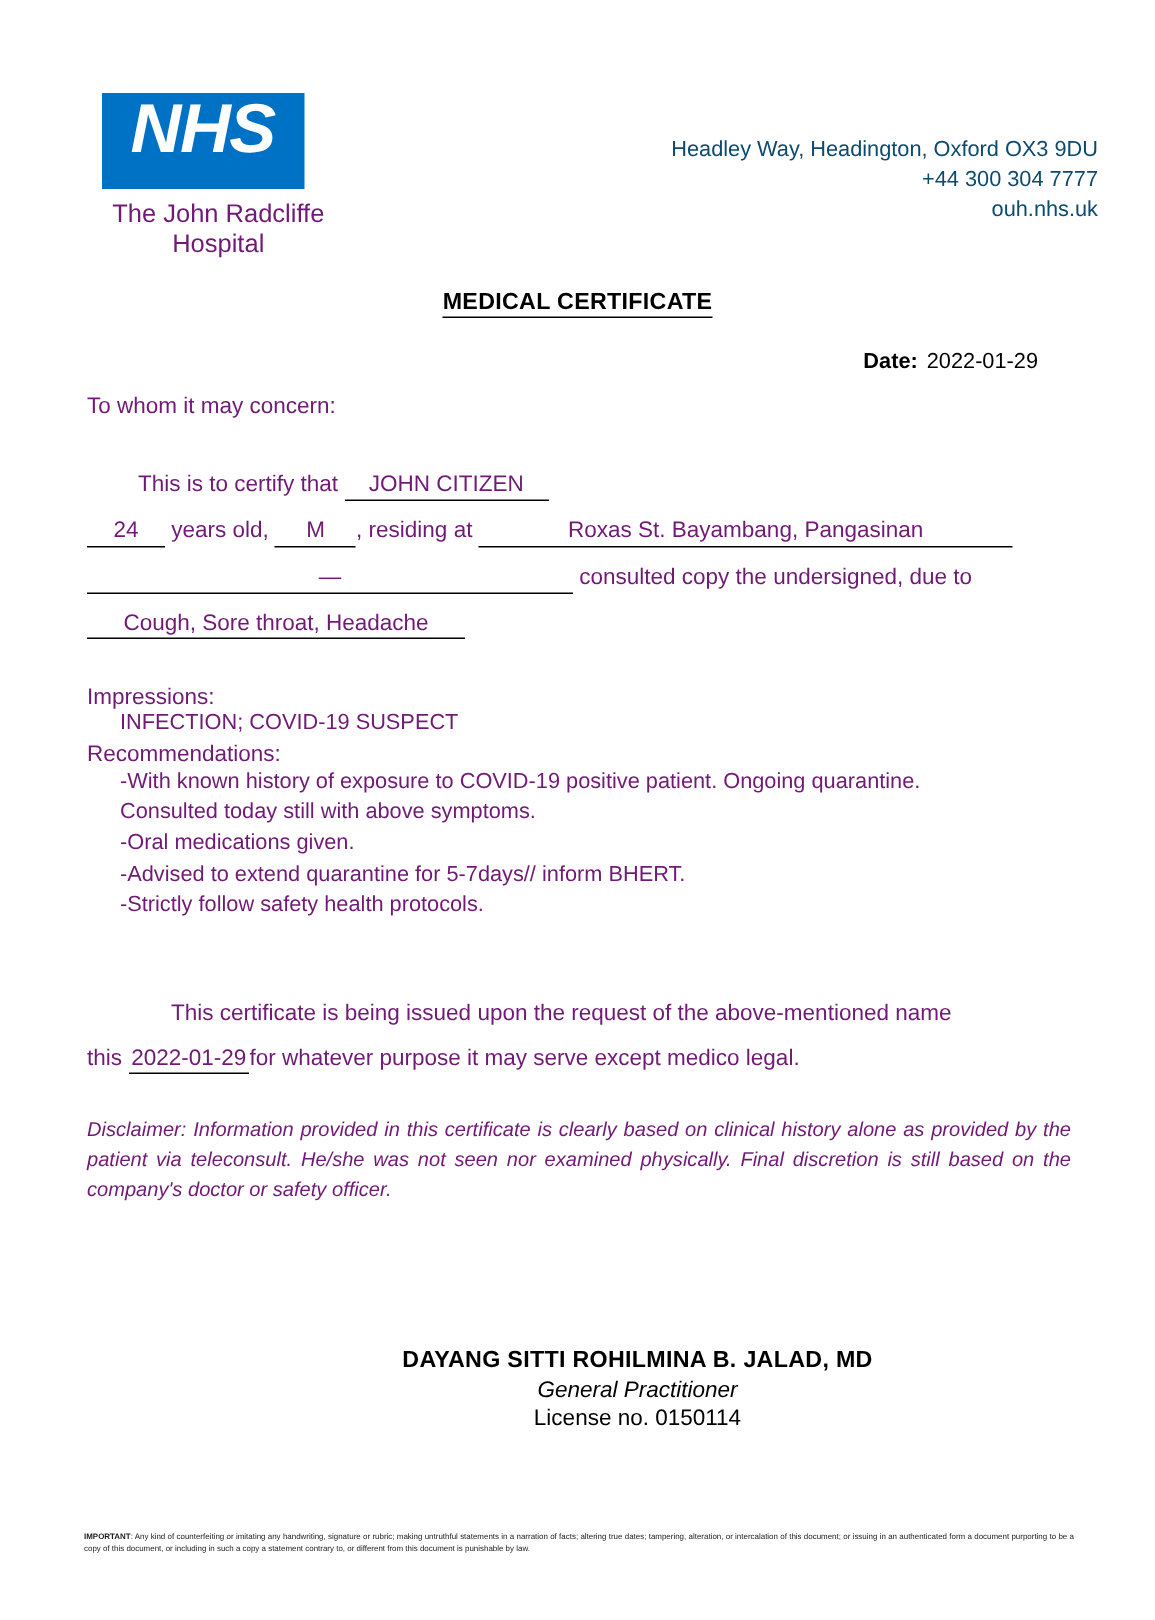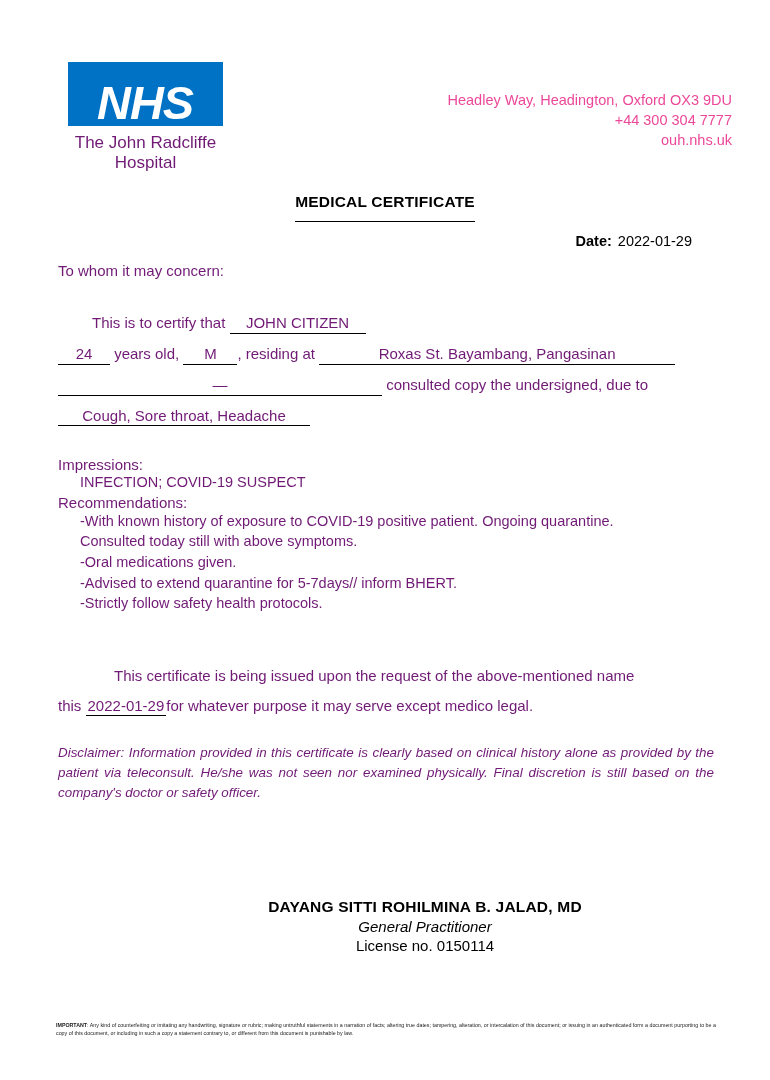--- a/index.html
+++ b/index.html
@@ -31,25 +31,25 @@
     height: 130px;
   }
   .logo-block {
     position: absolute;
     left: 68px;
     top: 10px;
     width: 155px;
     text-align: center;
   }
   .nhs-box {
-    width: 155px;
+    width: 135px;
     height: 64px;
     background: #0072c6;
     display: flex;
-    align-items: flex-end;
+    align-items: flex-start;
     justify-content: center;
     box-sizing: border-box;
   }
   .nhs-text {
     color: #ffffff;
     font-family: "Liberation Sans", sans-serif;
     font-weight: bold;
     font-style: italic;
     font-size: 46px;
     letter-spacing: -1px;
@@ -63,37 +63,37 @@
     color: #701a75;
   }
 
   .contact {
     position: absolute;
     right: 38px;
     top: 38px;
     text-align: right;
     font-size: 14.5px;
     line-height: 1.38;
-    color: #ec4899;
+    color: #0c4a6e;
   }
 
   
   .doc-title {
     position: absolute;
     left: 0;
     top: 193px;
     width: 770px;
     text-align: center;
     font-size: 15.5px;
     font-weight: bold;
     letter-spacing: 0.2px;
   }
   .doc-title span {
     border-bottom: 1.6px solid #000;
-    padding-bottom: 11px;
+    padding-bottom: 1px;
   }
 
   .date-row {
     position: absolute;
     right: 78px;
     top: 233px;
     font-size: 14.5px;
   }
   .date-row .lbl { font-weight: bold; }
   .date-row .val { margin-left: 6px; }

